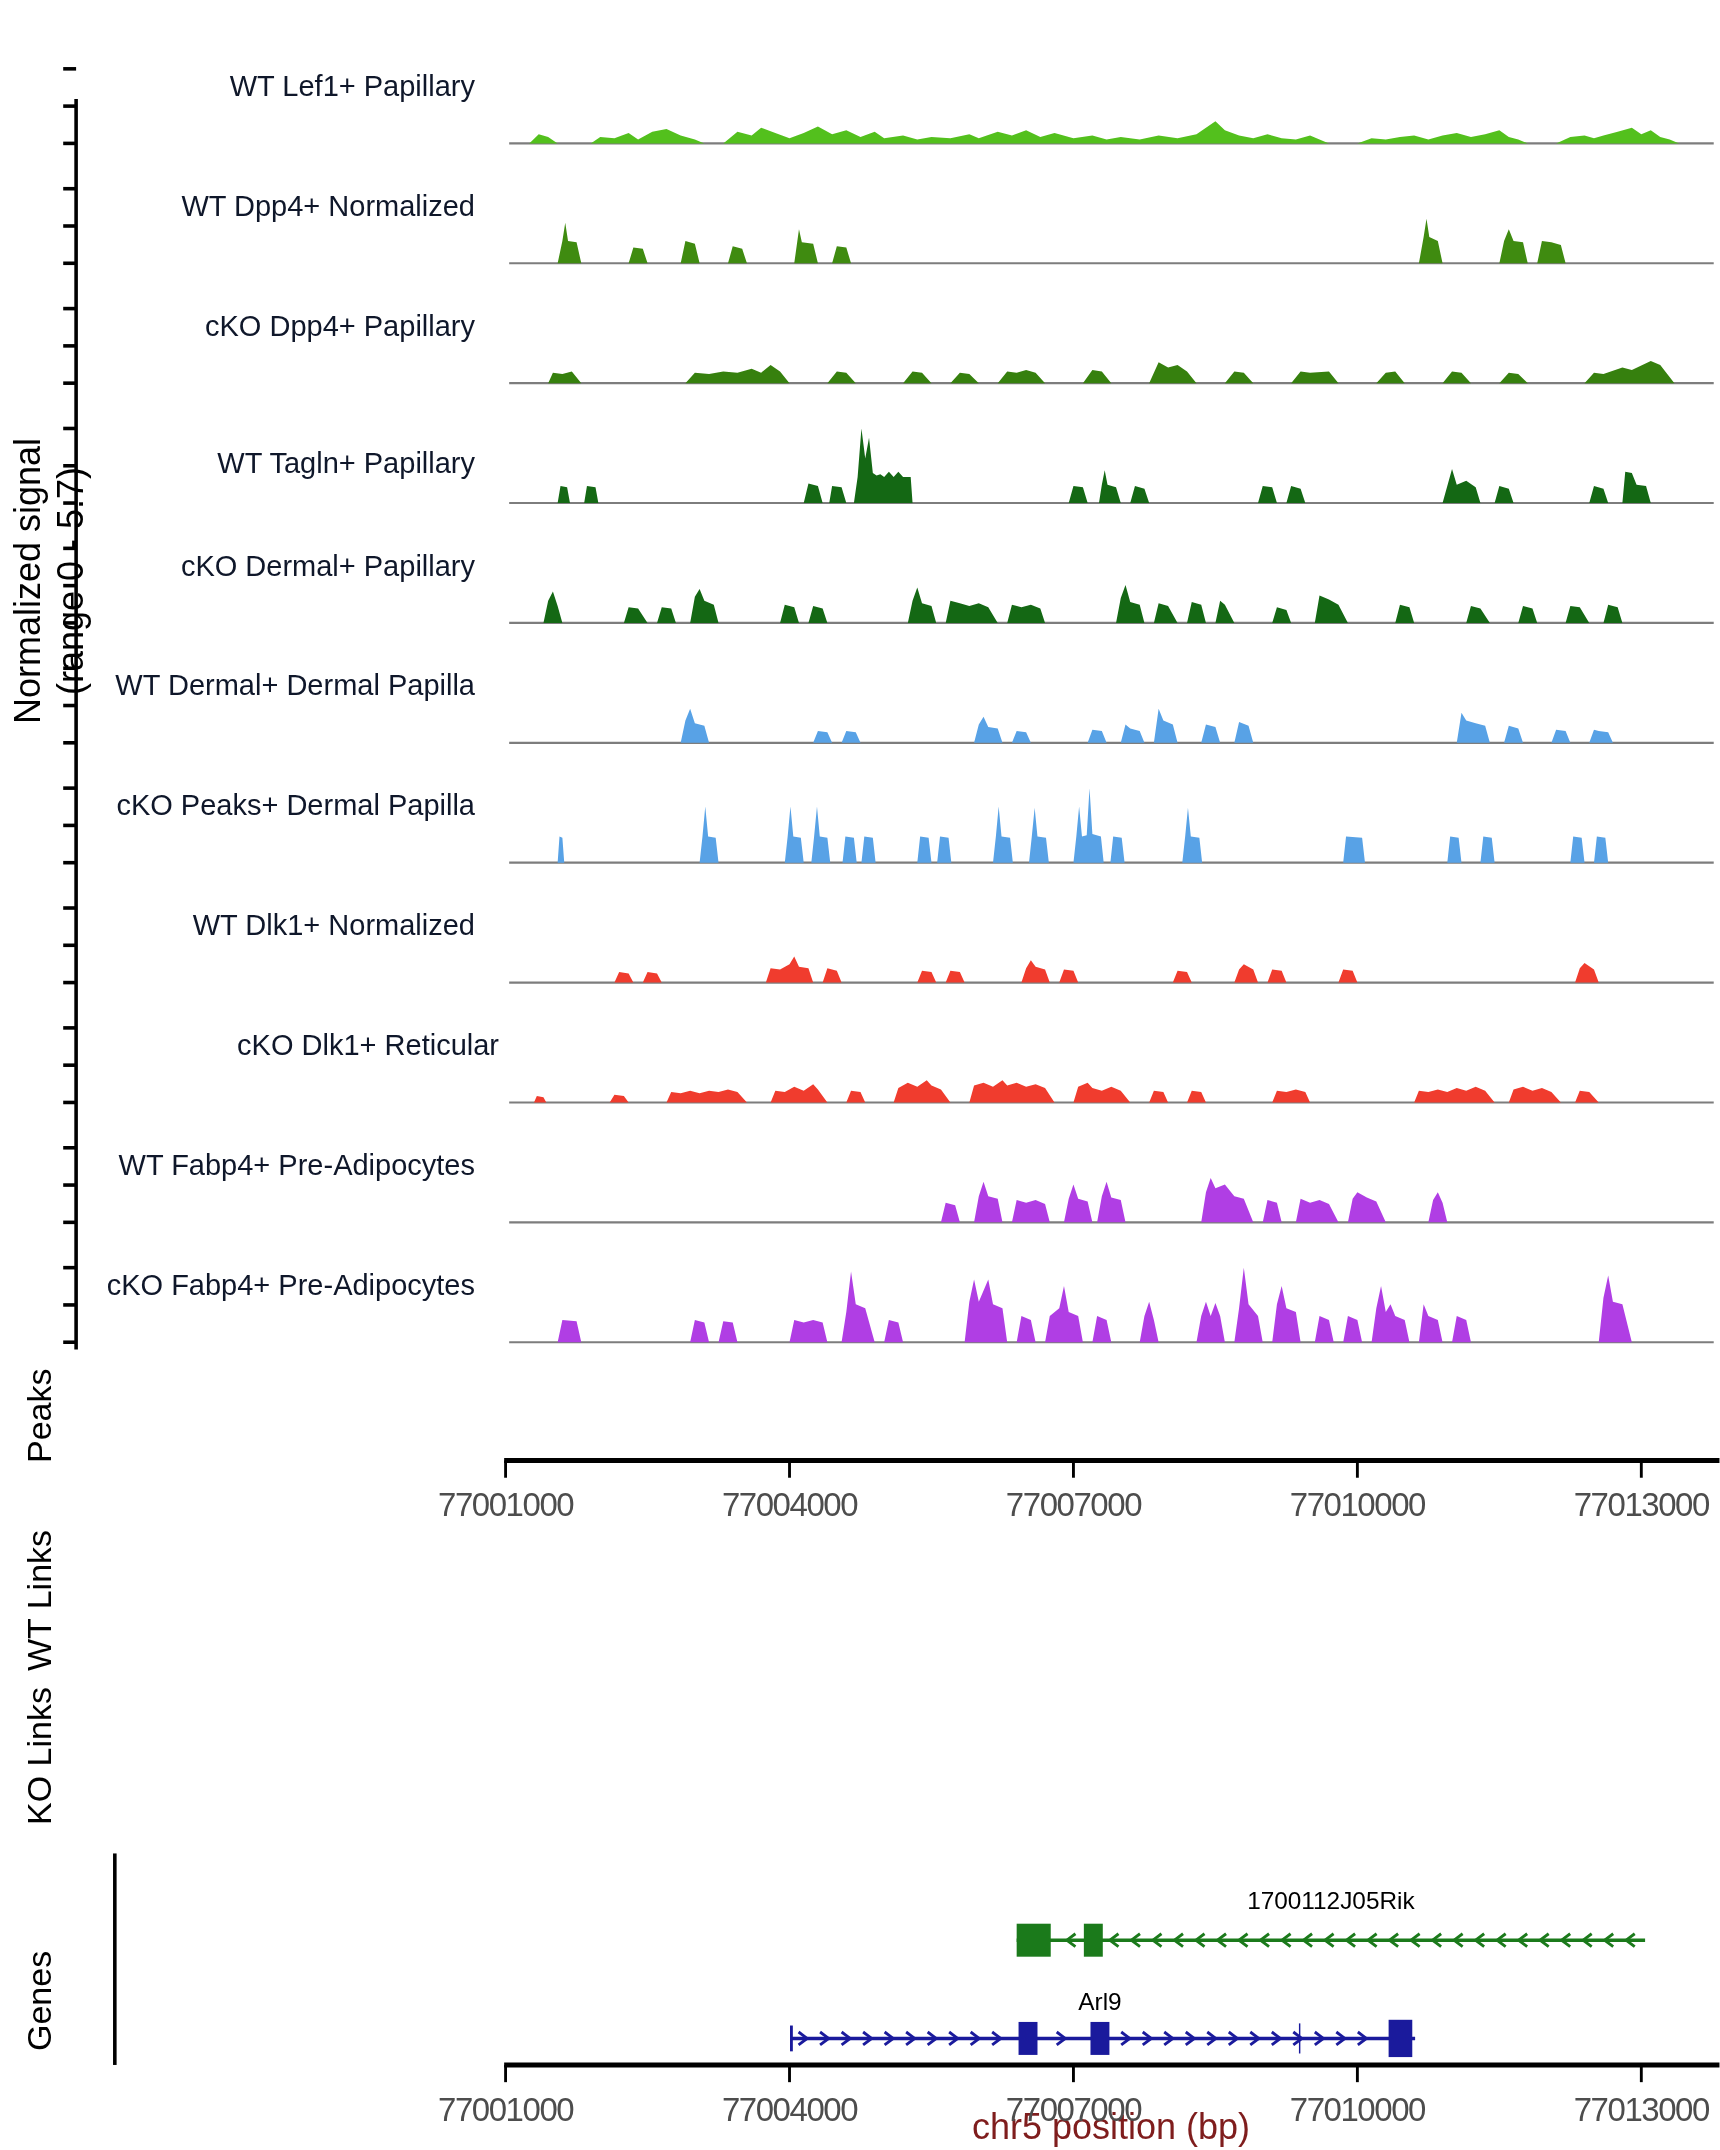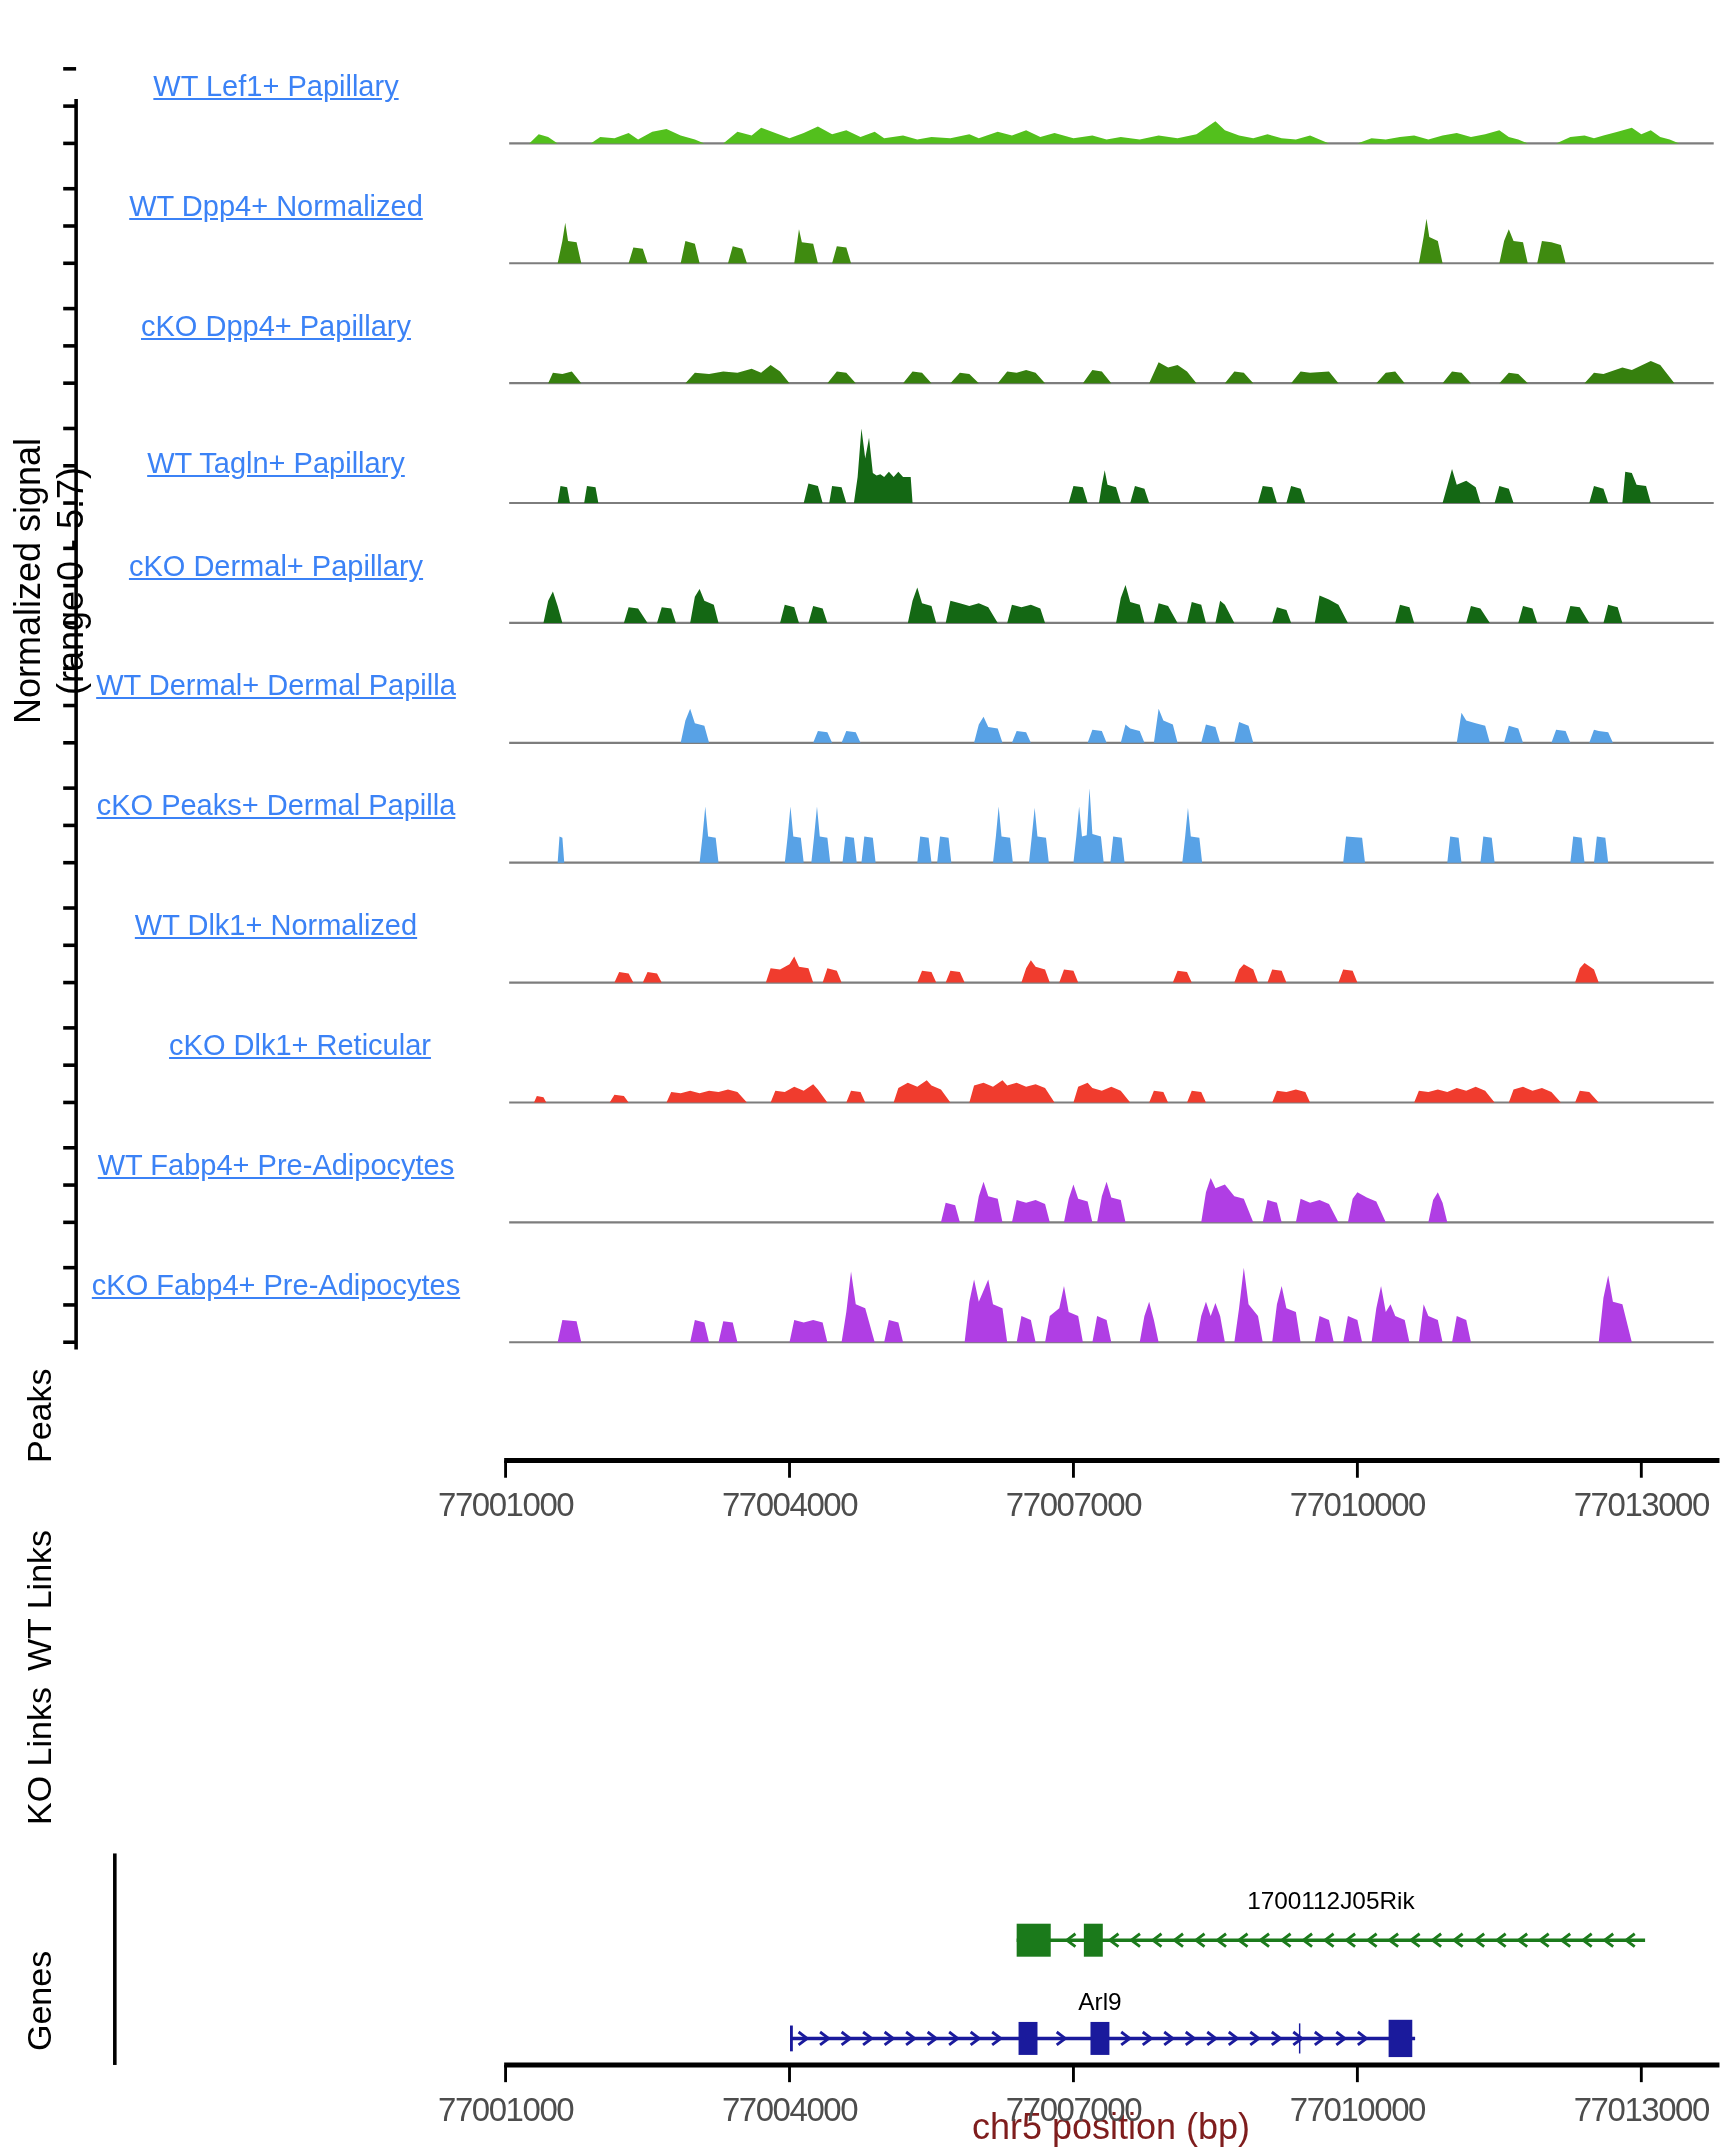--- a/index.html
+++ b/index.html
@@ -19,21 +19,21 @@
     writing-mode:vertical-rl; transform:rotate(180deg);
     font-size:36px; color:#000000; text-align:center; height:380px; line-height:43px;
     white-space:nowrap;
   }
   .lab-peaks   { left:20px; top:1346px; height:140px; }
   .lab-wtlinks { left:20px; top:1531px; height:140px; }
   .lab-kolinks { left:20px; top:1685px; height:143px; }
   .lab-genes   { left:20px; top:1927px; height:147px; }
   .track-label {
     position:absolute; left:77px; width:398px; height:36px;
-    font-size:29px; color:#3b82f6; text-align:center; line-height:36px; white-space:nowrap;text-decoration:underline;
+    font-size:29px; color:#0f172a; text-align:right; line-height:36px; white-space:nowrap;
   }
   .x-title {
     position:absolute; left:505px; width:1212px; top:2106px;
     text-align:center; font-size:36px; color:#7f1d1d;
   }
   svg { position:absolute; left:0; top:0; }
 </style>
 </head>
 <body>
 

